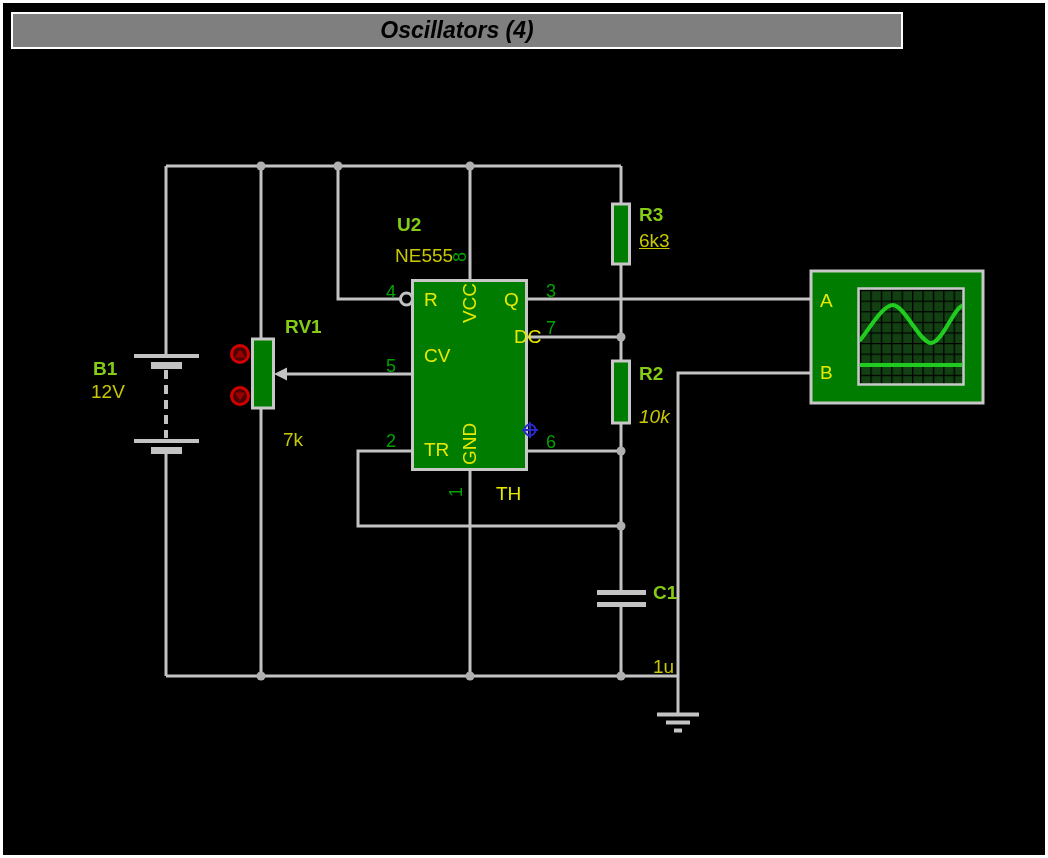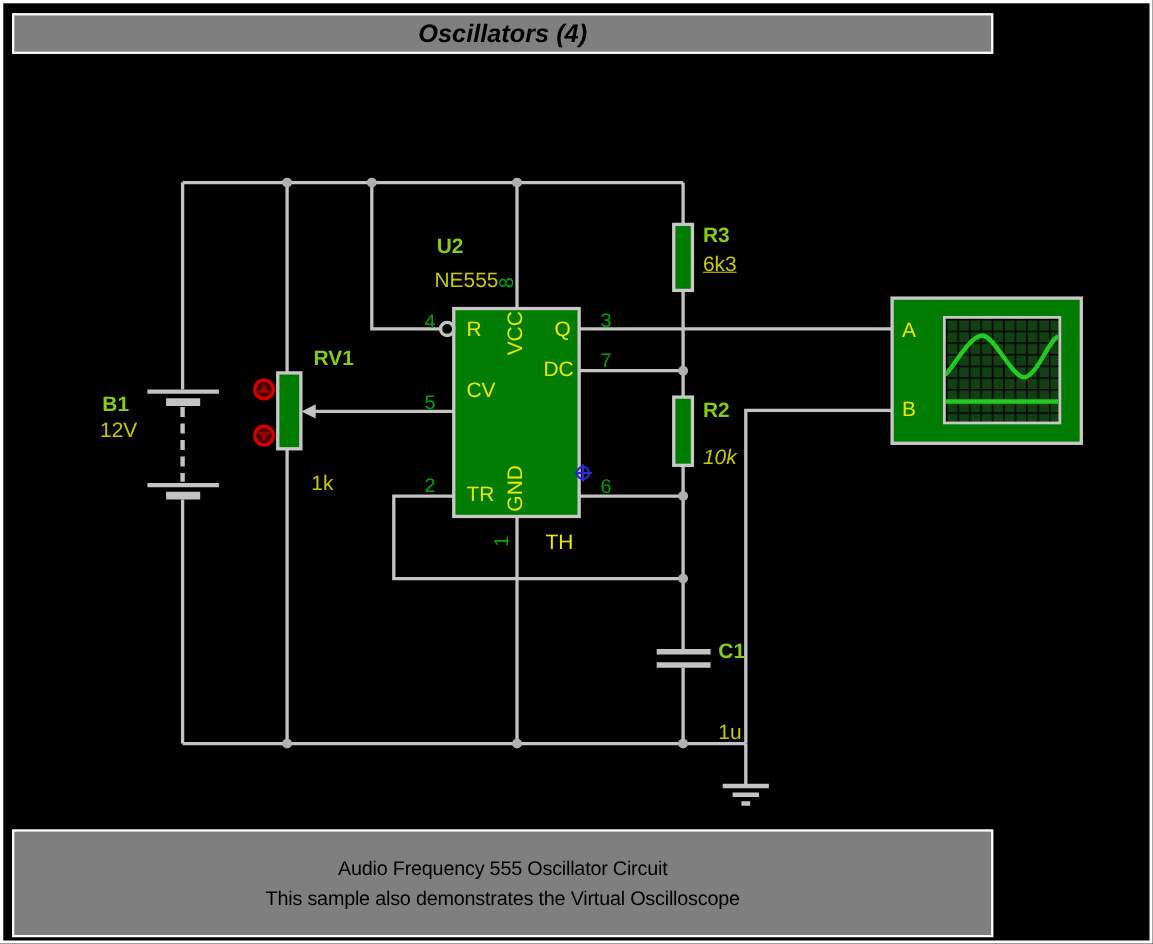--- a/index.html
+++ b/index.html
@@ -133,38 +133,38 @@
       <g clip-path="url(#screenclip)" stroke="#1fcc1f" stroke-width="4" fill="none" stroke-linecap="round">
         <path d="M857,337 C864,330 879,302 890,302 C901,302 917,340 928,340 C939,340 951,305 959,303"></path>
         <path d="M857,362 H959"></path>
       </g>
     </g>
   </svg>
 
   <div class="lbl ref" style="left:90px;top:356px;">B1</div>
   <div class="lbl val" style="left:88px;top:379px;">12V</div>
   <div class="lbl ref" style="left:282px;top:292px;margin-top:22px;">RV1</div>
-  <div class="lbl val" style="left:280px;top:427px;">1k</div>
+  <div class="lbl val" style="left:280px;top:427px;">7k</div>
   <div class="lbl ref" style="left:394px;top:212px;">U2</div>
   <div class="lbl val" style="left:392px;top:243px;">NE555</div>
   <div class="lbl ref" style="left:636px;top:202px;">R3</div>
   <div class="lbl val" style="left:636px;top:228px;text-decoration:underline;">6k3</div>
   <div class="lbl ref" style="left:636px;top:361px;">R2</div>
   <div class="lbl val" style="left:636px;top:404px;font-style:italic;">10k</div>
   <div class="lbl ref" style="left:650px;top:580px;">C1</div>
   <div class="lbl val" style="left:650px;top:608px;margin-top:46px;">1u</div>
 
   <div class="lbl pin" style="left:817px;top:288px;">A</div>
   <div class="lbl pin" style="left:817px;top:360px;">B</div>
 
   <div class="lbl pin" style="left:421px;top:287px;">R</div>
   <div class="lbl pin" style="left:421px;top:343px;">CV</div>
   <div class="lbl pin" style="left:421px;top:437px;">TR</div>
   <div class="lbl pin" style="left:501px;top:287px;">Q</div>
-  <div class="lbl pin" style="left:491px;top:324px;">DC</div>
+  <div class="lbl pin" style="left:511px;top:324px;">DC</div>
   <div class="lbl pin" style="left:493px;top:437px;margin-top:44px;">TH</div>
   <div class="rot" style="left:466px;top:300px;">
       <span class="pin">VCC</span>
     </div>
   <div class="rot" style="left:466px;top:441px;">
       <span class="pin">GND</span>
     </div>
 
   <div class="lbl num" style="left:383px;top:280px;">4</div>
   <div class="lbl num" style="left:383px;top:354px;">5</div>
@@ -172,18 +172,14 @@
   <div class="lbl num" style="left:543px;top:279px;">3</div>
   <div class="lbl num" style="left:543px;top:316px;">7</div>
   <div class="lbl num" style="left:543px;top:430px;">6</div>
   <div class="rot" style="left:457px;top:254px;">
       <span class="num">8</span>
     </div>
   <div class="rot" style="left:453px;top:489px;">
       <span class="num">1</span>
     </div>
 
-  <div class="bar captionbar">
-    <div class="c">Audio Frequency 555 Oscillator Circuit</div>
-    <div class="c">This sample also demonstrates the Virtual Oscilloscope</div>
-  </div>
 
 </div>
 
 </body></html>

